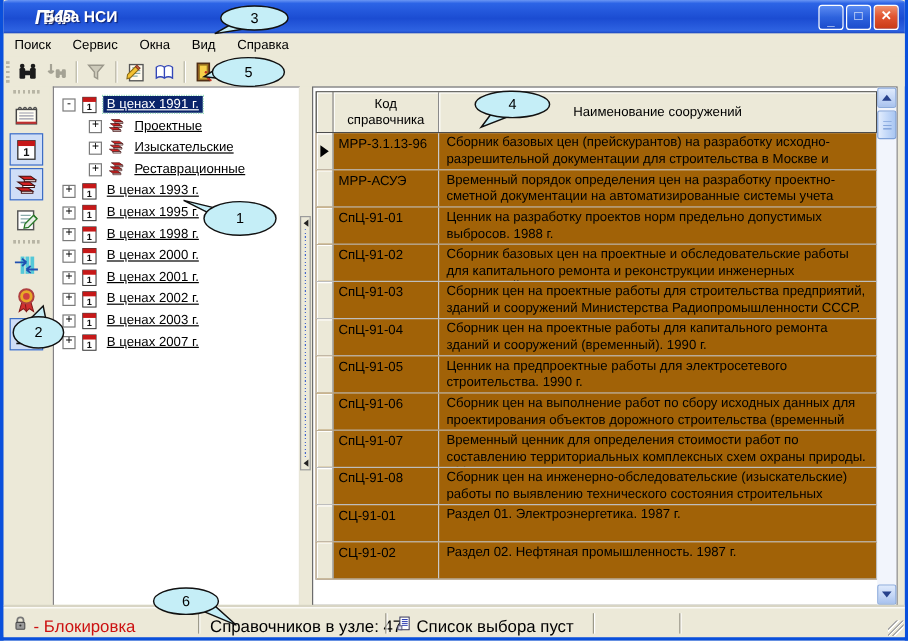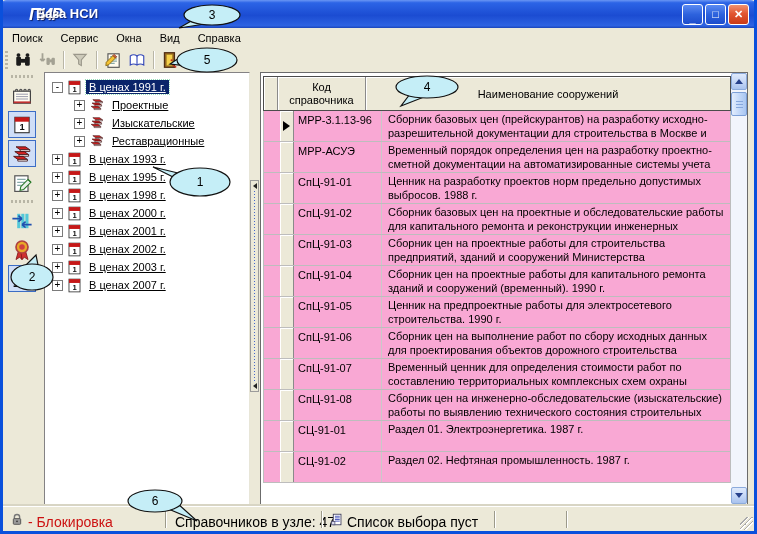--- a/index.html
+++ b/index.html
@@ -70,21 +70,21 @@
   .table-panel { position:absolute; left:257px; top:72px; width:488px; height:433px;
     background:#fff; border:1px solid #6b6b6b; }
   .grid { position:absolute; left:2px; top:3px; width:468px; }
   .g-head { display:flex; height:35px; border:1px solid #4c4c4c; background:#ece9d8; }
   .h-sel { width:14px; border-right:1px solid #8a8a8a; box-shadow:inset 1px 1px 0 #fff; }
   .h-code { width:88px; border-right:1px solid #8a8a8a; box-shadow:inset 1px 1px 0 #fff;
     display:flex; align-items:center; justify-content:center; text-align:center;
     font-size:11px; line-height:13px; padding:0 18px; }
   .h-name { flex:1; box-shadow:inset 1px 1px 0 #fff; display:flex; align-items:center;
     justify-content:center; font-size:11px; }
-  .g-row { display:flex; height:31px; border:1px solid #bdbdbd; border-top:none; background:#f9a8d4;padding-left:16px; }
+  .g-row { display:flex; height:31px; border:1px solid #bdbdbd; border-top:none; background:#a16207; }
   .c-sel { width:14px; background:#ece9d8; border-right:1px solid #8a8a8a;
     box-shadow:inset 1px 1px 0 #fff; display:flex; align-items:center; justify-content:center; }
   .row-marker { width:0; height:0; border-top:5px solid transparent; border-bottom:5px solid transparent;
     border-left:7px solid #000; }
   .c-code { width:88px; border-right:1px solid #c9c9c9; font-size:11px; padding:3px 3px 0 4px; }
   .c-name { flex:1; font-size:11px; line-height:13.5px; padding:2px 4px 0 6px; overflow:hidden; }
 
   
   .vscroll { position:absolute; right:0px; top:0px; width:16px; height:431px; background:#f2f5fc; }
   .sb-btn { position:absolute; left:0; width:16px; height:17px; border:1px solid #8cabdc; border-radius:2px;

